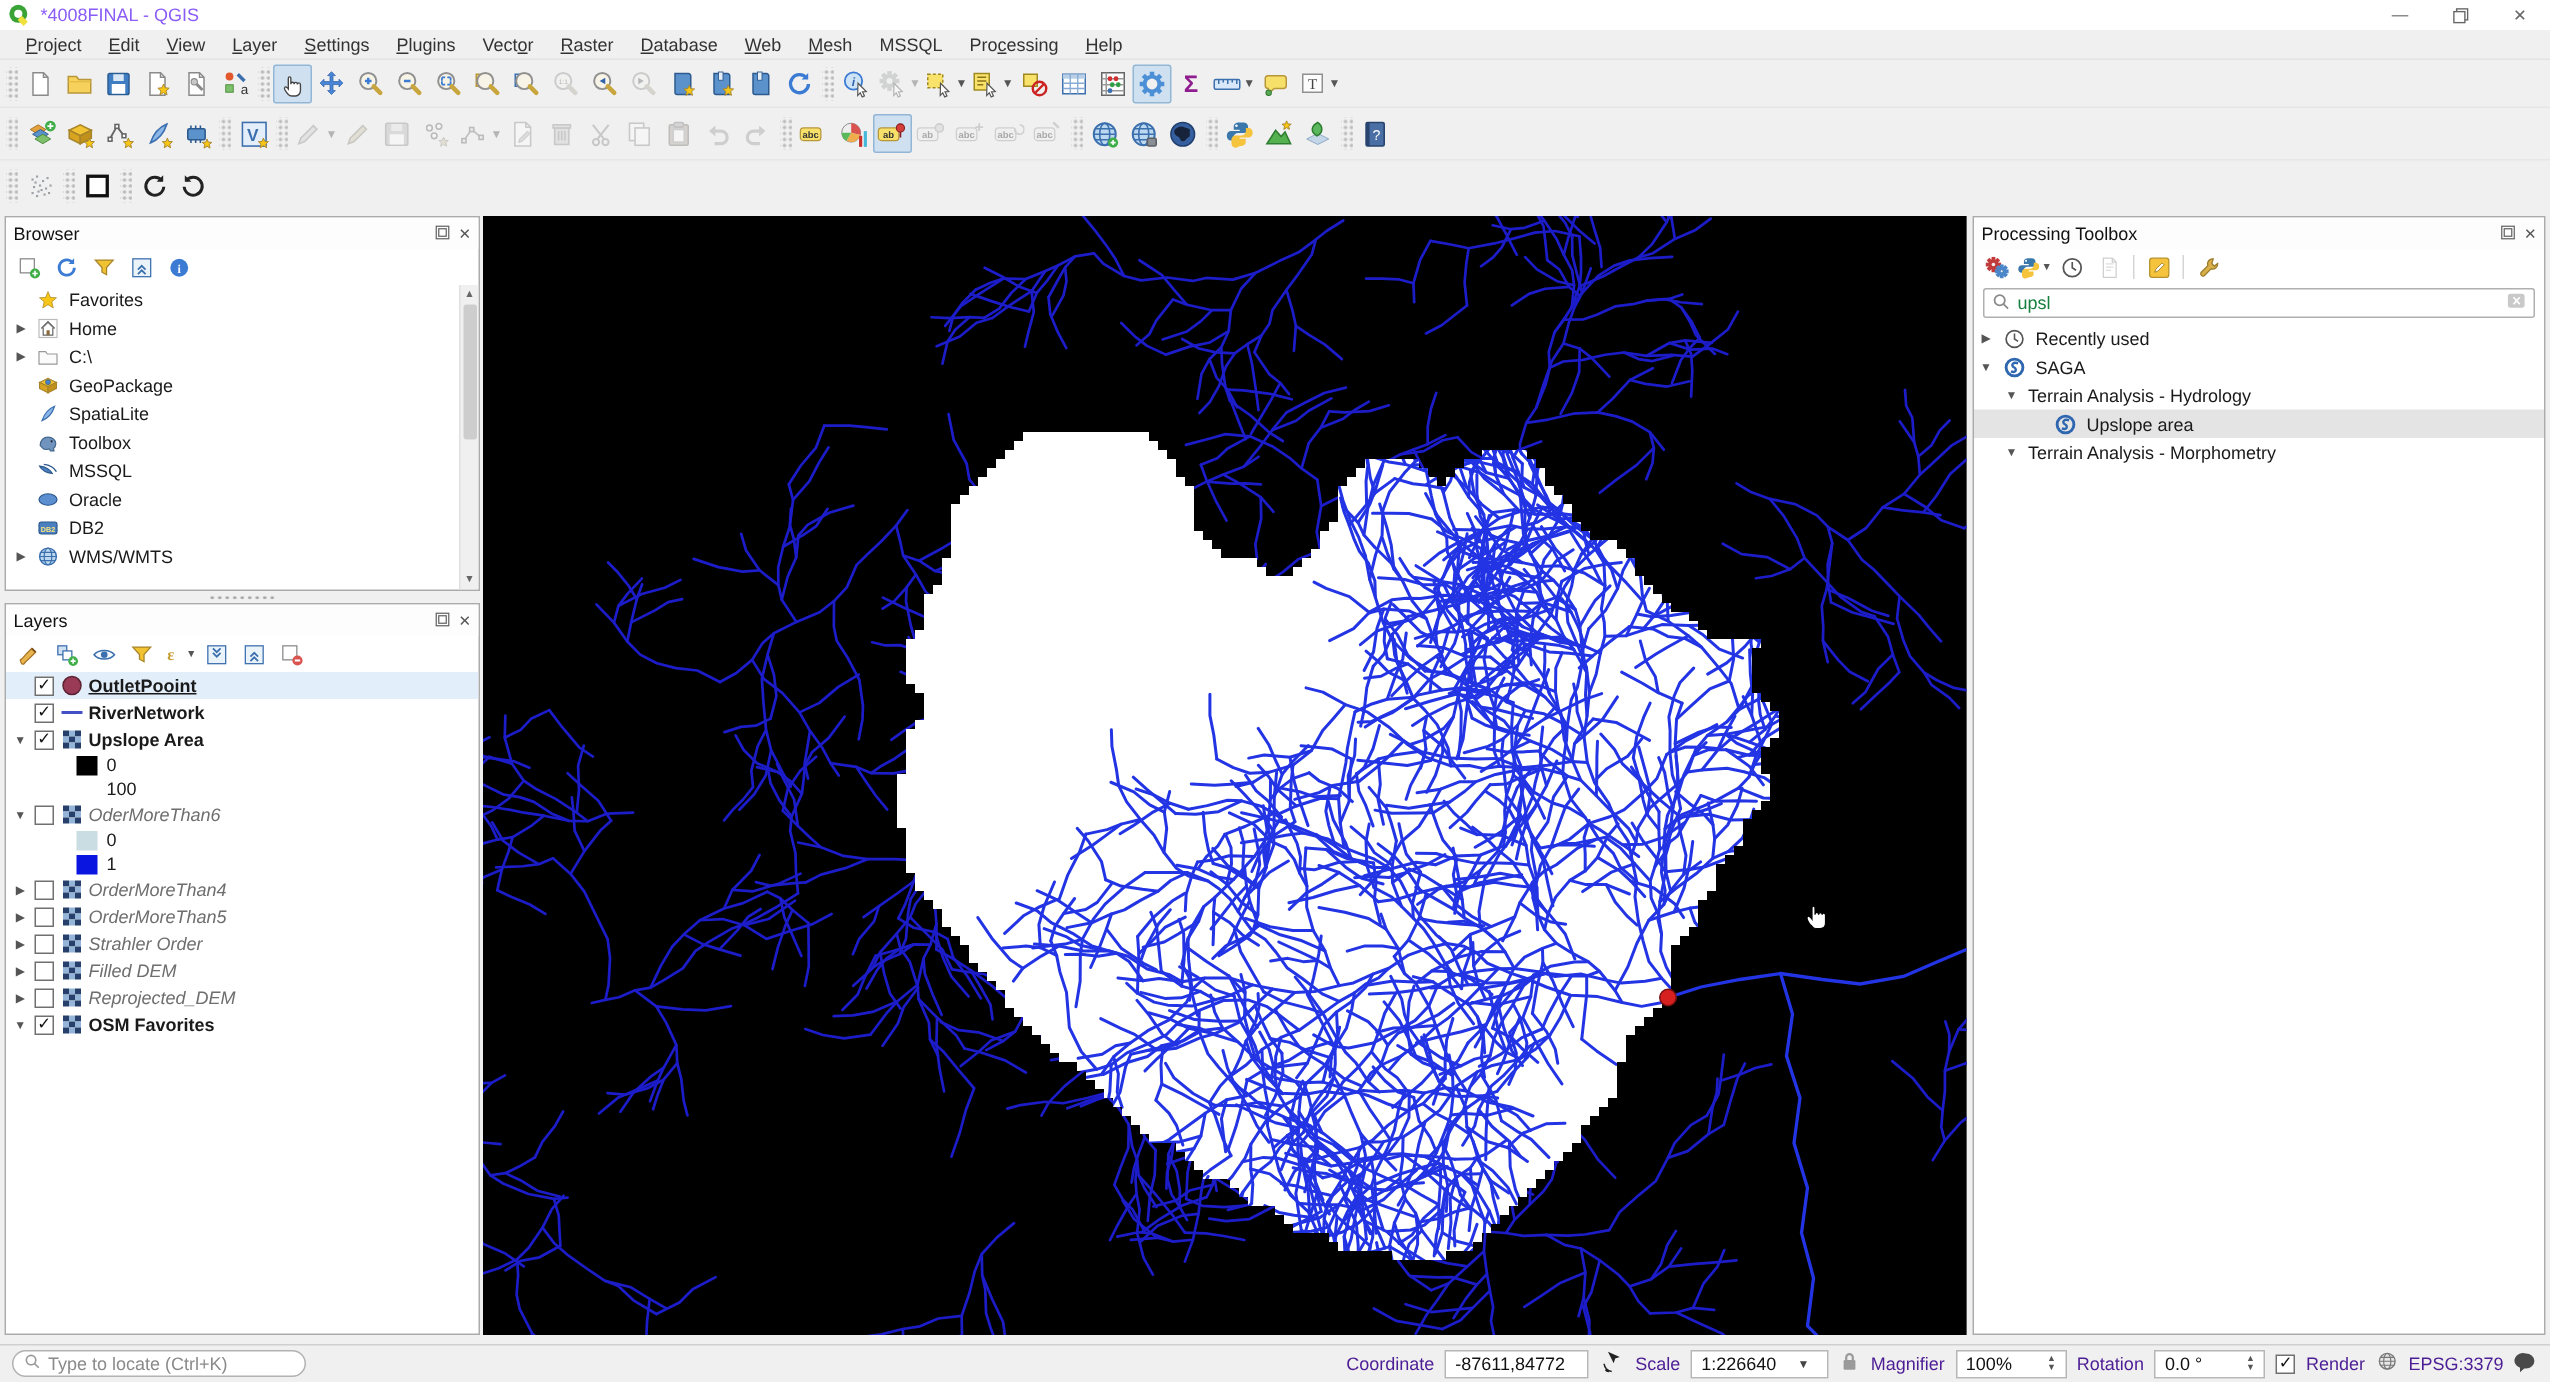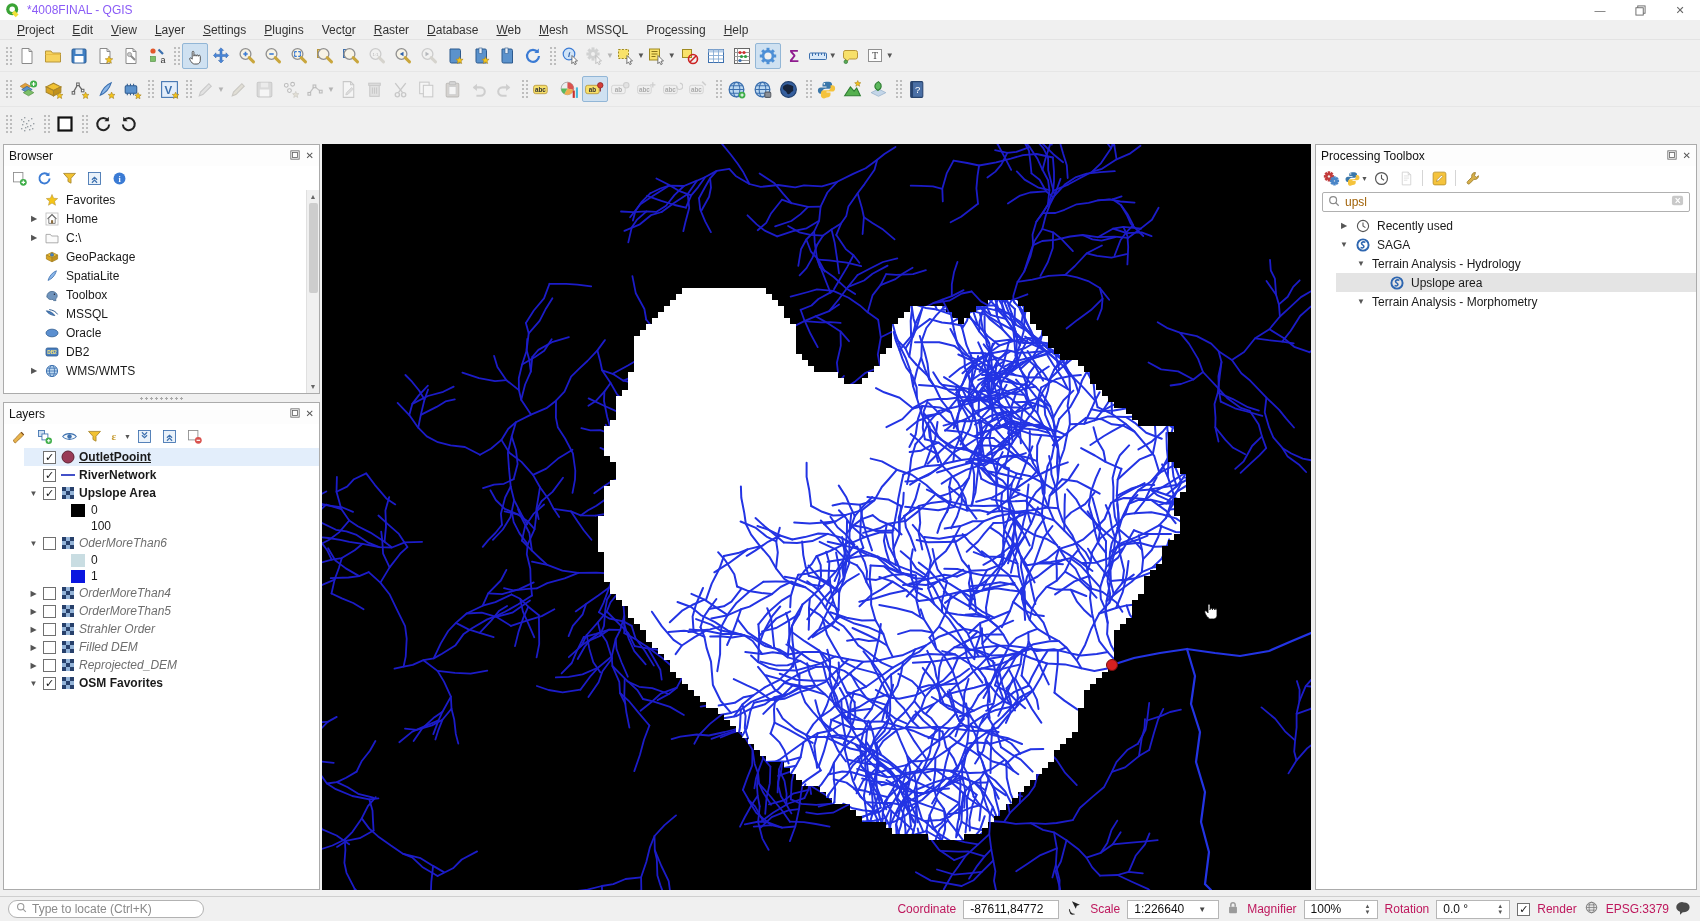--- a/index.html
+++ b/index.html
@@ -36,21 +36,21 @@
   #browser-panel { height:250px; }
   #layers-panel { flex:1; }
   .vsplit { height:8px; display:flex; align-items:center; justify-content:center; }
   .vsplit .dots { width:46px; height:3px;
     background-image:radial-gradient(circle,#a9a9a9 1px, transparent 1.2px); background-size:5px 3px; }
   .panel-header { height:21px; display:flex; align-items:center; padding:0 5px; background:#fdfdfd; flex:none; }
   .panel-header .ptitle { color:#111; }
   .phbtns { margin-left:auto; display:flex; gap:6px; align-items:center; }
   .panel-tools { height:24px; display:flex; align-items:center; gap:7px; padding:0 6px; flex:none; }
   .ptool { width:18px; height:18px; display:flex; align-items:center; justify-content:center; }
-  .tree { flex:1; overflow:hidden; position:relative;padding-left:20px; }
+  .tree { flex:1; overflow:hidden; position:relative; }
 
   .trow { height:19px; display:flex; align-items:center; padding-left:4px; gap:4px; white-space:nowrap; }
   .trow .exp { width:12px; font-size:8px; color:#555; text-align:center; flex:none;}
   .trow .bicon { width:18px; height:16px; flex:none; display:flex; align-items:center; }
   .scrollbar { position:absolute; right:0; top:0; bottom:0; width:13px; background:#f0f0f0; border-left:1px solid #e0e0e0;}
   .scrollbar .arr { height:13px; display:flex; align-items:center; justify-content:center; font-size:7px; color:#666;}
   .scrollbar .thumb { position:absolute; top:13px; left:2px; width:9px; height:90px; background:#cdcdcd; border-radius:2px;}
 
   
   .lrow { height:18px; display:flex; align-items:center; padding-left:3px; gap:3px; white-space:nowrap; }
@@ -68,32 +68,32 @@
   
   .canvas-wrap { flex:1; padding:4px 0 6px 0; }
   .canvas-inner { width:989px; height:746px; background:#000; position:relative; }
   svg.map { display:block; }
 
   
   .rightcol { width:389px; padding:4px 3px 6px 4px; }
   #toolbox-panel { height:100%; }
   .searchbox { height:20px; margin:2px 6px 4px 6px; border:1px solid #b0b0b0; border-radius:2px;
     display:flex; align-items:center; padding:0 5px; gap:5px; background:#fff; }
-  .searchbox .q { flex:1; color:#a16207; }
+  .searchbox .q { flex:1; color:#15803d; }
   .xrow { height:19px; display:flex; align-items:center; gap:5px; white-space:nowrap; }
   .xrow.selected { background:#e4e4e4; }
   .xrow .exp { width:12px; font-size:8px; color:#555; text-align:center; flex:none;}
   .xicon { width:17px; height:17px; flex:none; display:flex; align-items:center; }
 
   
   .statusbar { height:25px; background:#f0f0f0; border-top:1px solid #cfcfcf;
     display:flex; align-items:center; padding:0 8px; gap:7px; }
   .locator { width:196px; height:18px; border:1px solid #b2b2b2; border-radius:9px; background:#fff;
     display:flex; align-items:center; gap:5px; padding:0 7px; color:#8a8a8a; }
-  .sb-label { color:#be185d; }
+  .sb-label { color:#4c1d95; }
   .sb-field { height:19px; background:#fff; border:1px solid #b6b6b6; display:flex; align-items:center;
     padding:0 6px; color:#111; }
   .spin { display:flex; flex-direction:column; justify-content:center; font-size:6px; color:#555; line-height:6px; margin-left:2px;}
   .combo-arrow { margin-left:14px; font-size:8px; color:#444; }
   .sb-right { margin-left:auto; display:flex; align-items:center; gap:7px; }
 </style>
 </head>
 <body>
 
 <div class="titlebar">

